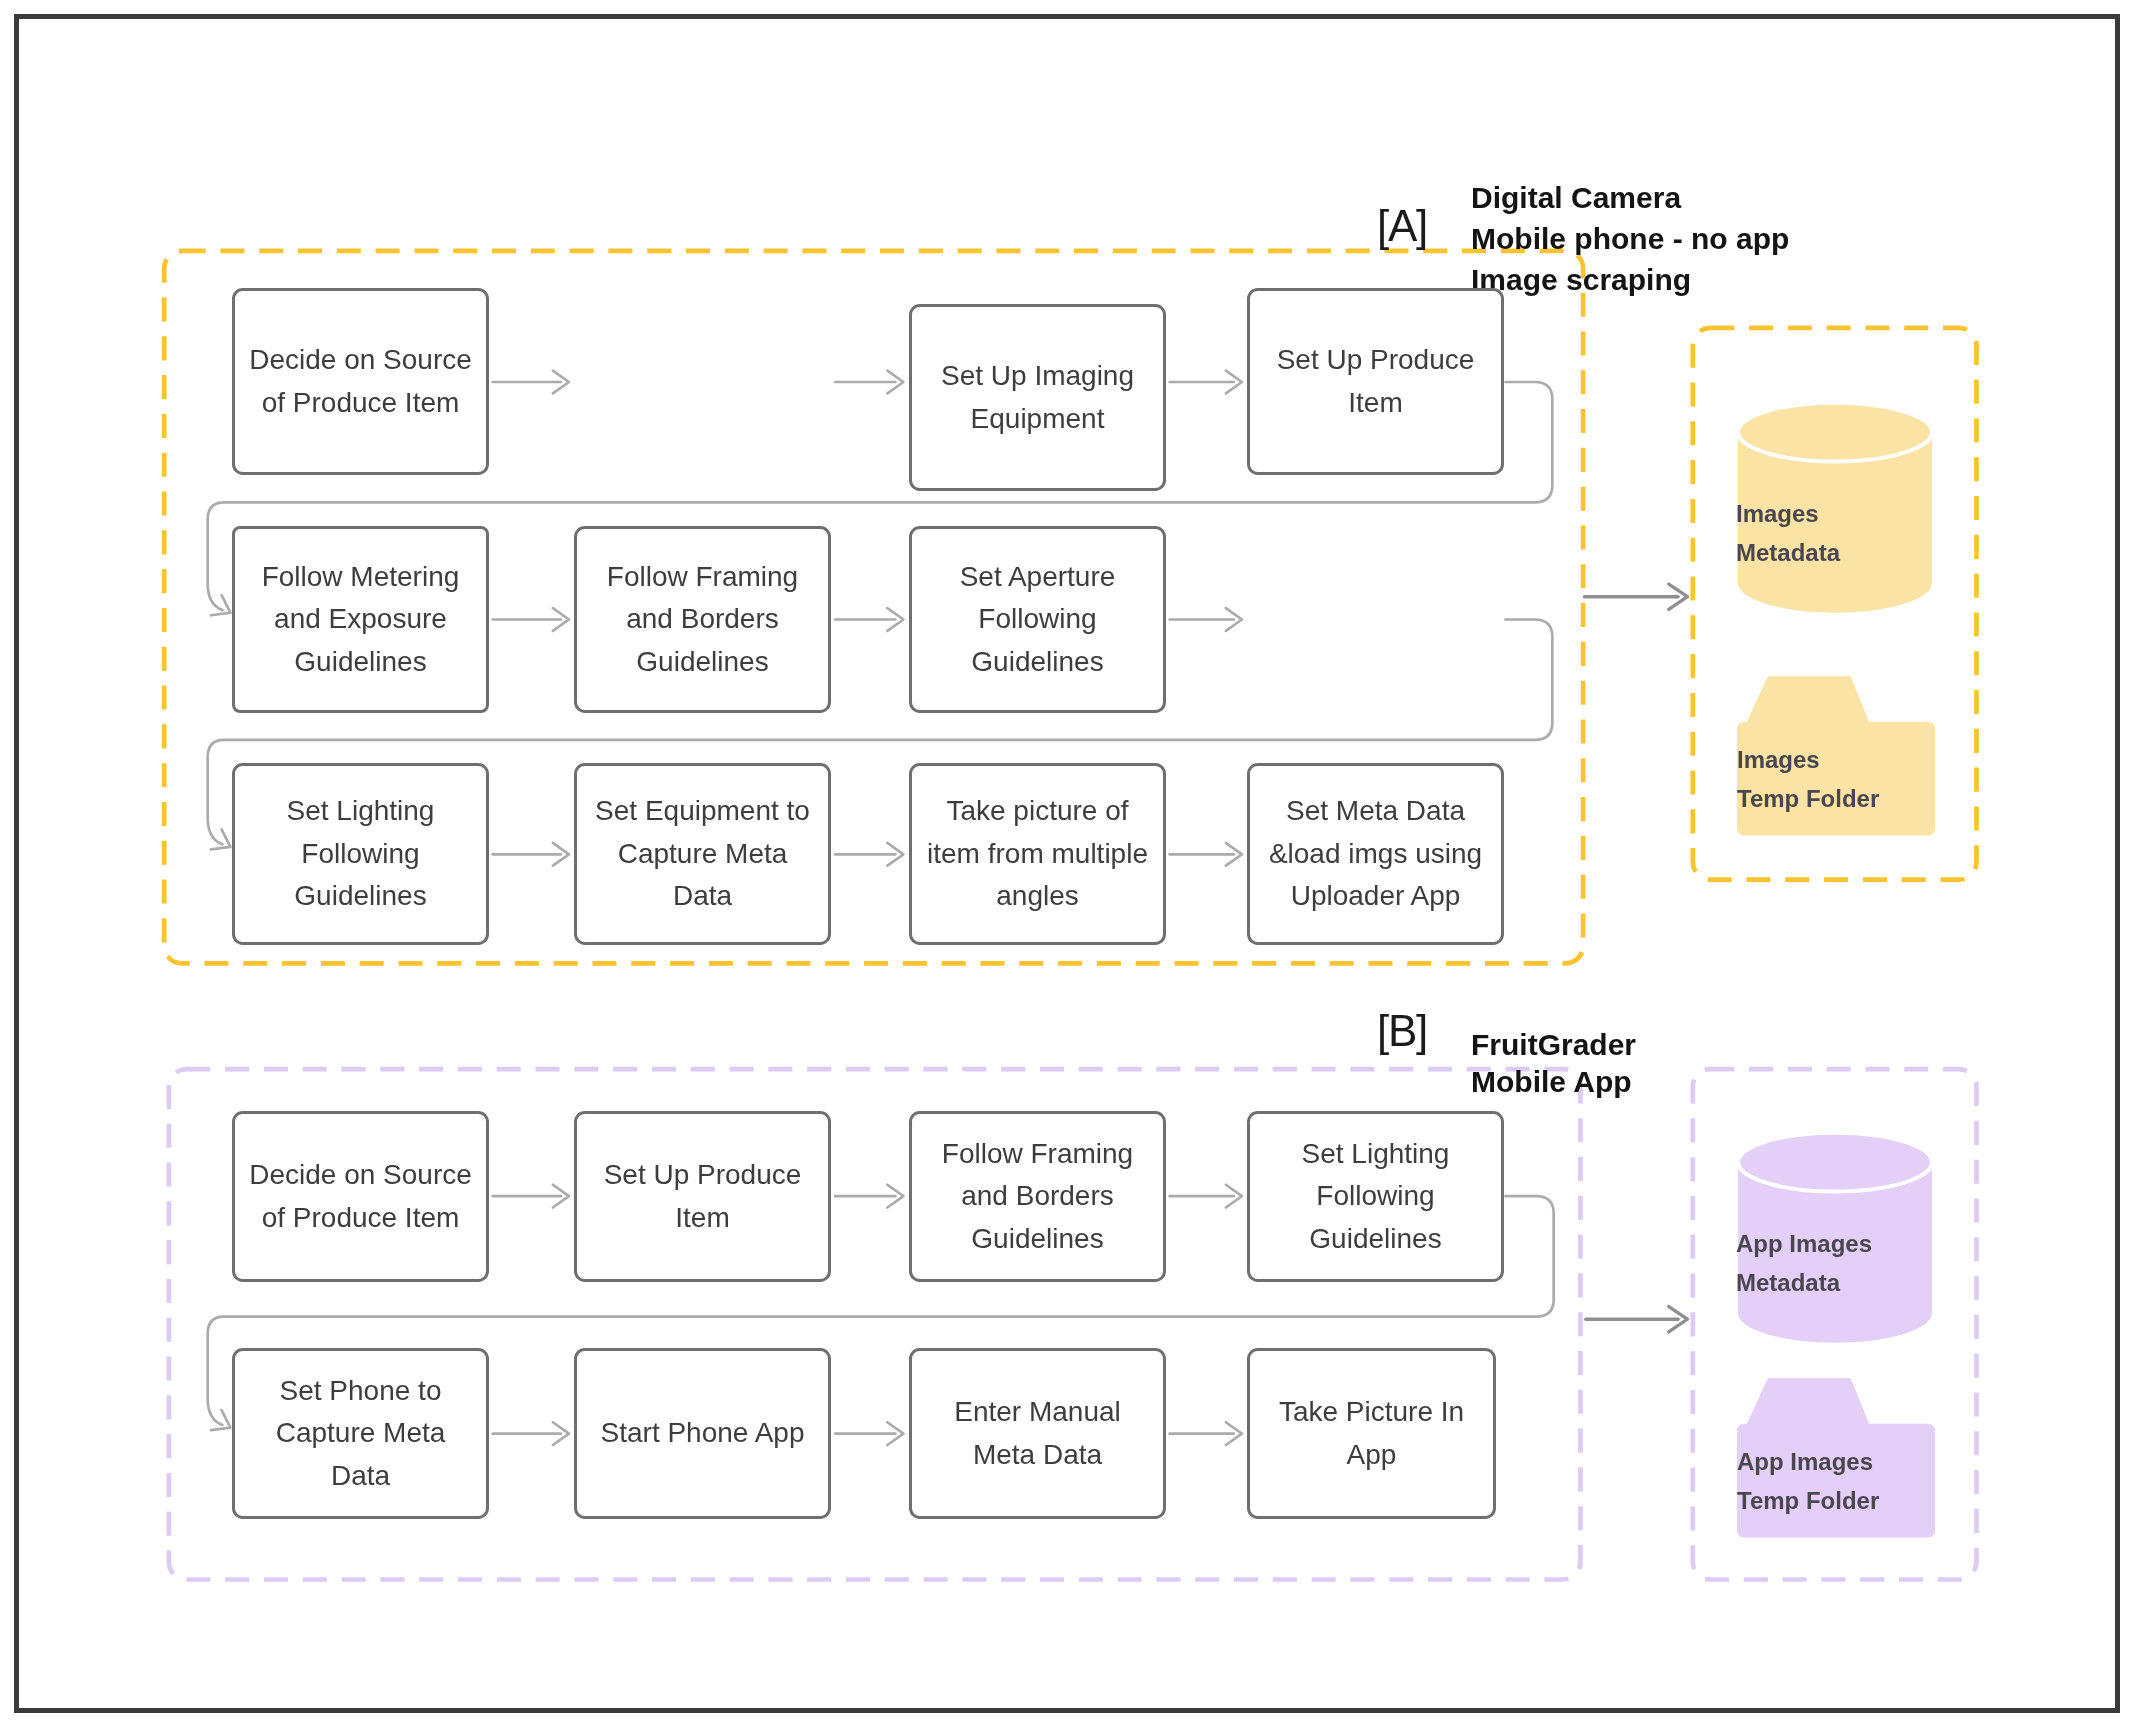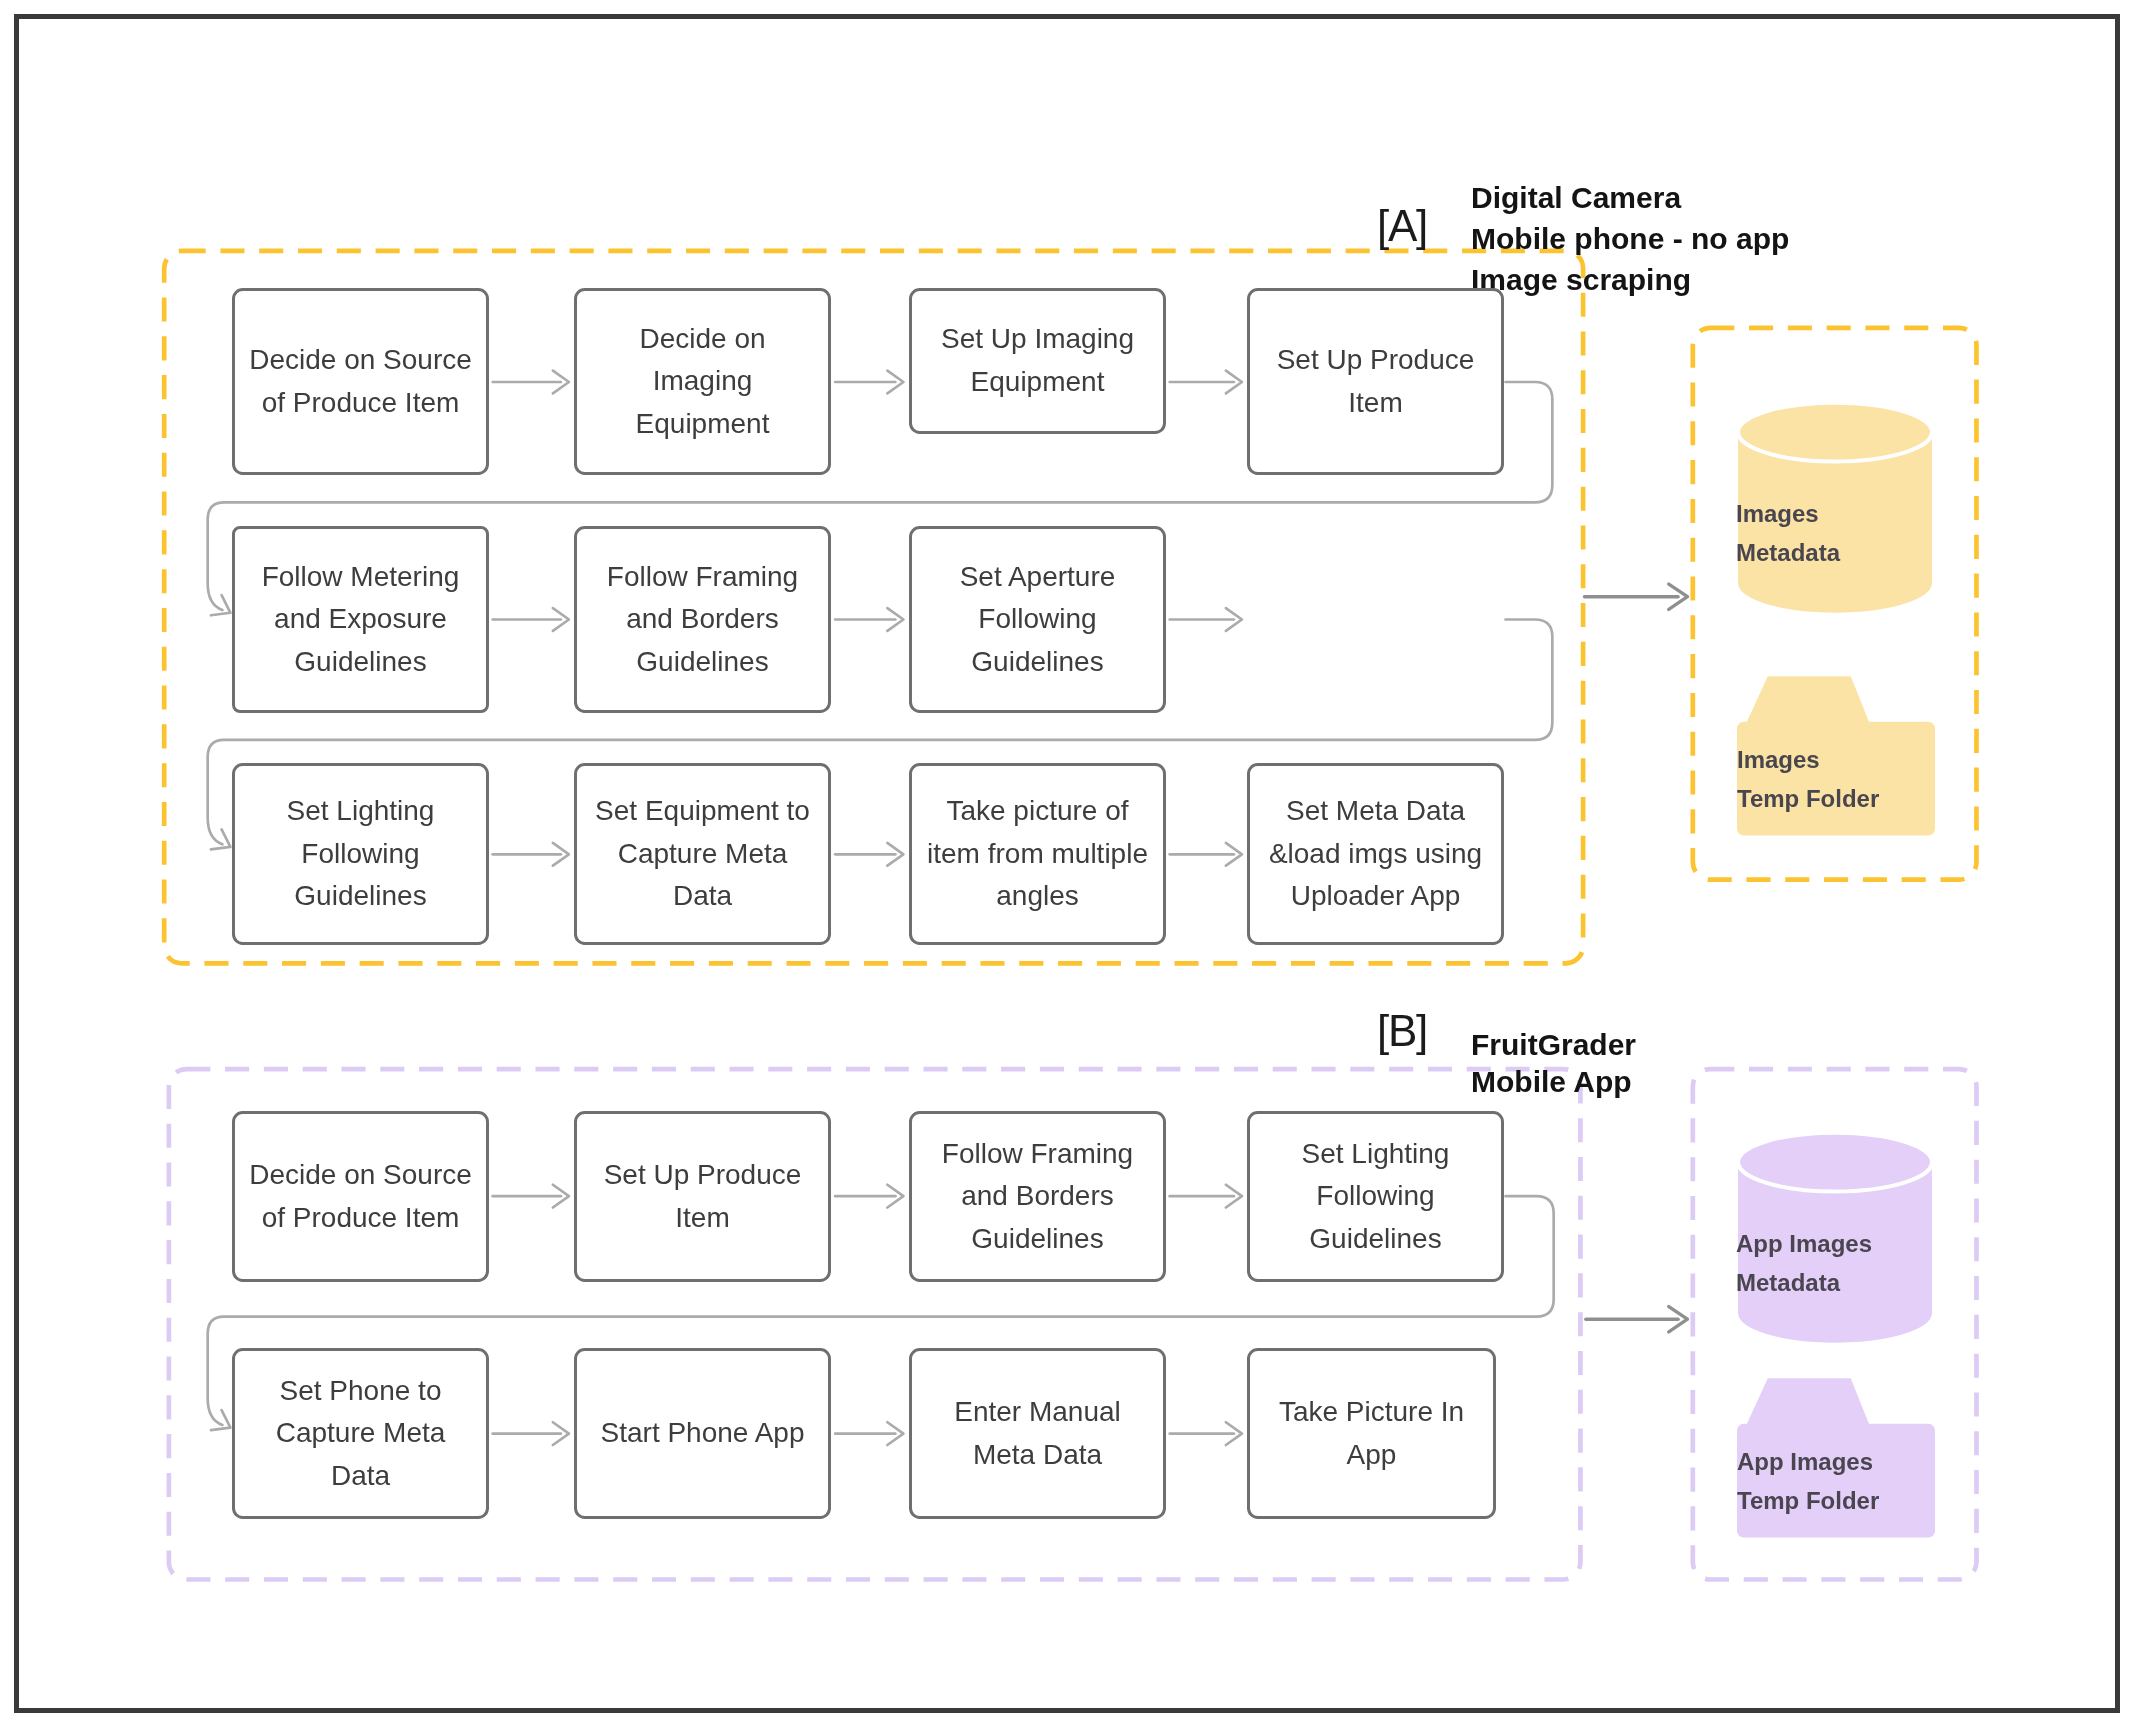--- a/index.html
+++ b/index.html
@@ -91,24 +91,21 @@
   <div class="sec-glyph" style="left:1377px;top:201px;">[A]</div>
   <div class="annot" style="left:1471px;top:177px;">
     <div>Digital Camera</div>
     <div>Mobile phone - no app</div>
     <div>Image scraping</div>
   </div>
 
   <div class="node" style="left:232px;top:288px;width:257px;height:187px;">
       <span class="node-label">Decide on Source of Produce Item</span>
     </div>
-  <div class="node" style="left:574px;top:288px;width:257px;height:187px;">
-      <span class="node-label">Decide on Imaging Equipment</span>
-    </div>
-  <div class="node" style="left:909px;top:288px;width:257px;height:146px;">
+  <div class="node" style="left:909px;top:304px;width:257px;height:187px;">
       <span class="node-label">Set Up Imaging Equipment</span>
     </div>
   <div class="node" style="left:1247px;top:288px;width:257px;height:187px;">
       <span class="node-label">Set Up Produce Item</span>
     </div>
 
   <div class="node" style="left:232px;top:526px;width:257px;height:187px;border-radius:8px;">
       <span class="node-label">Follow Metering and Exposure Guidelines</span>
     </div>
   <div class="node" style="left:574px;top:526px;width:257px;height:187px;">

